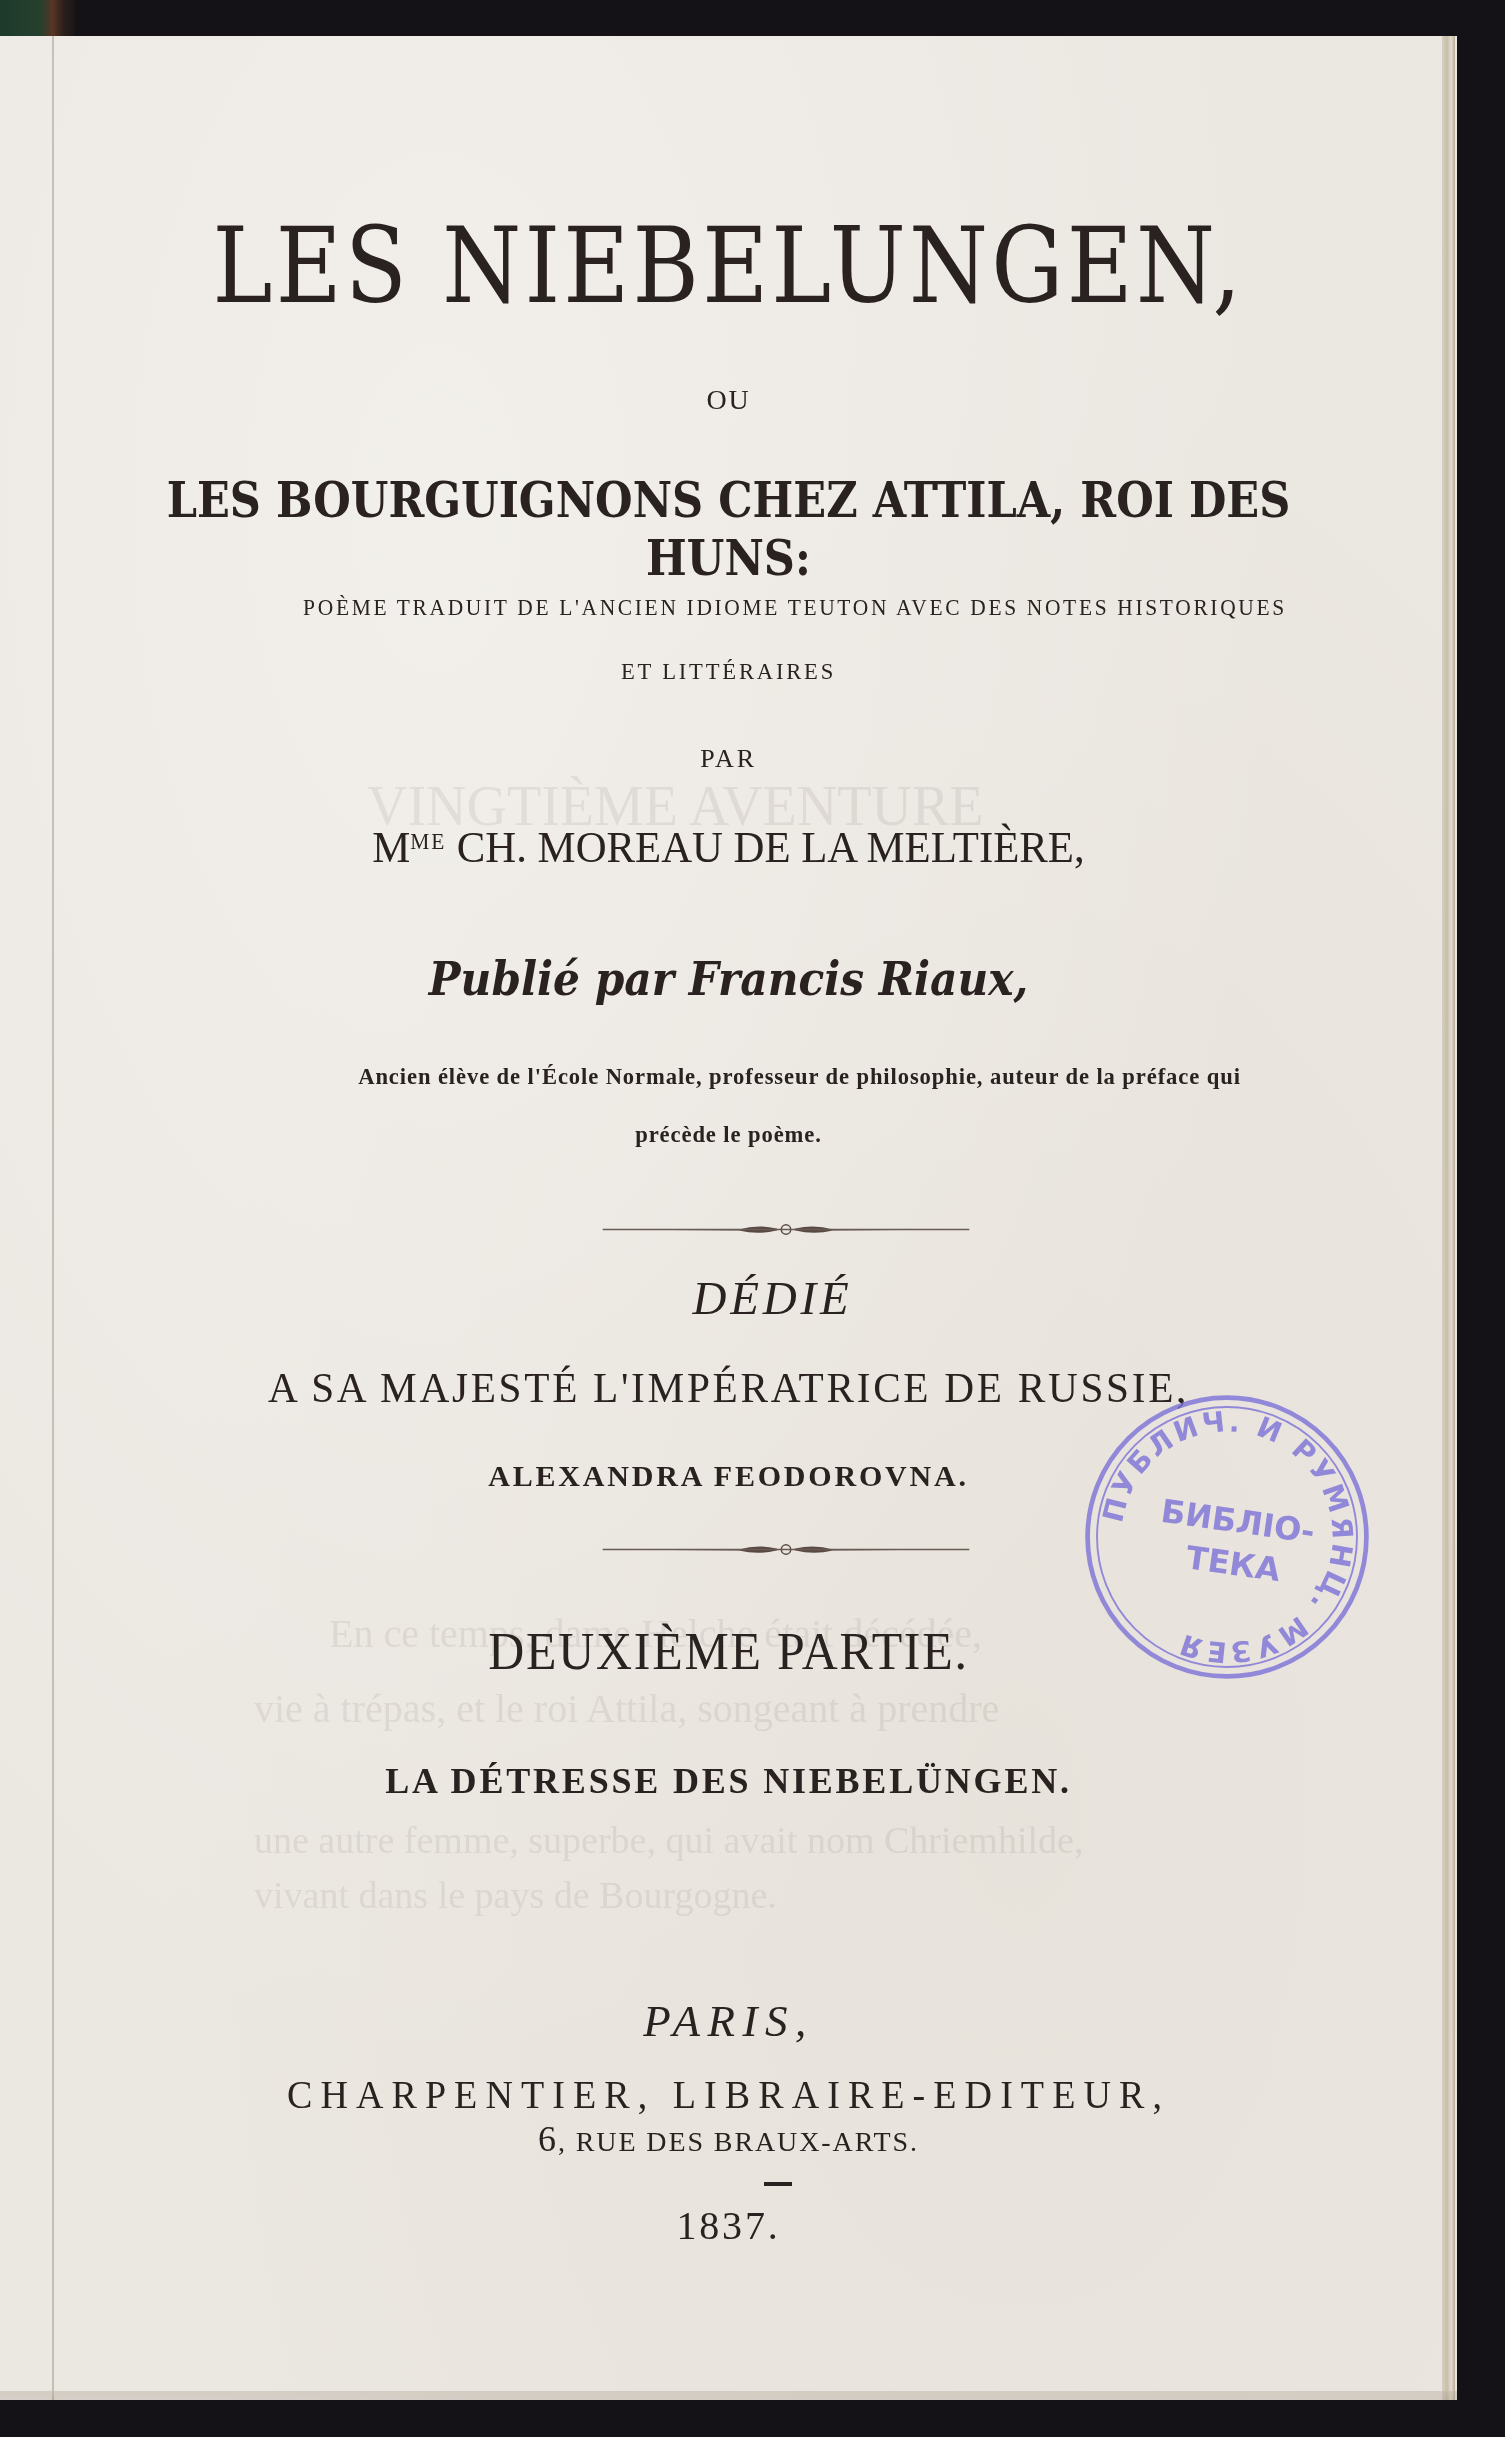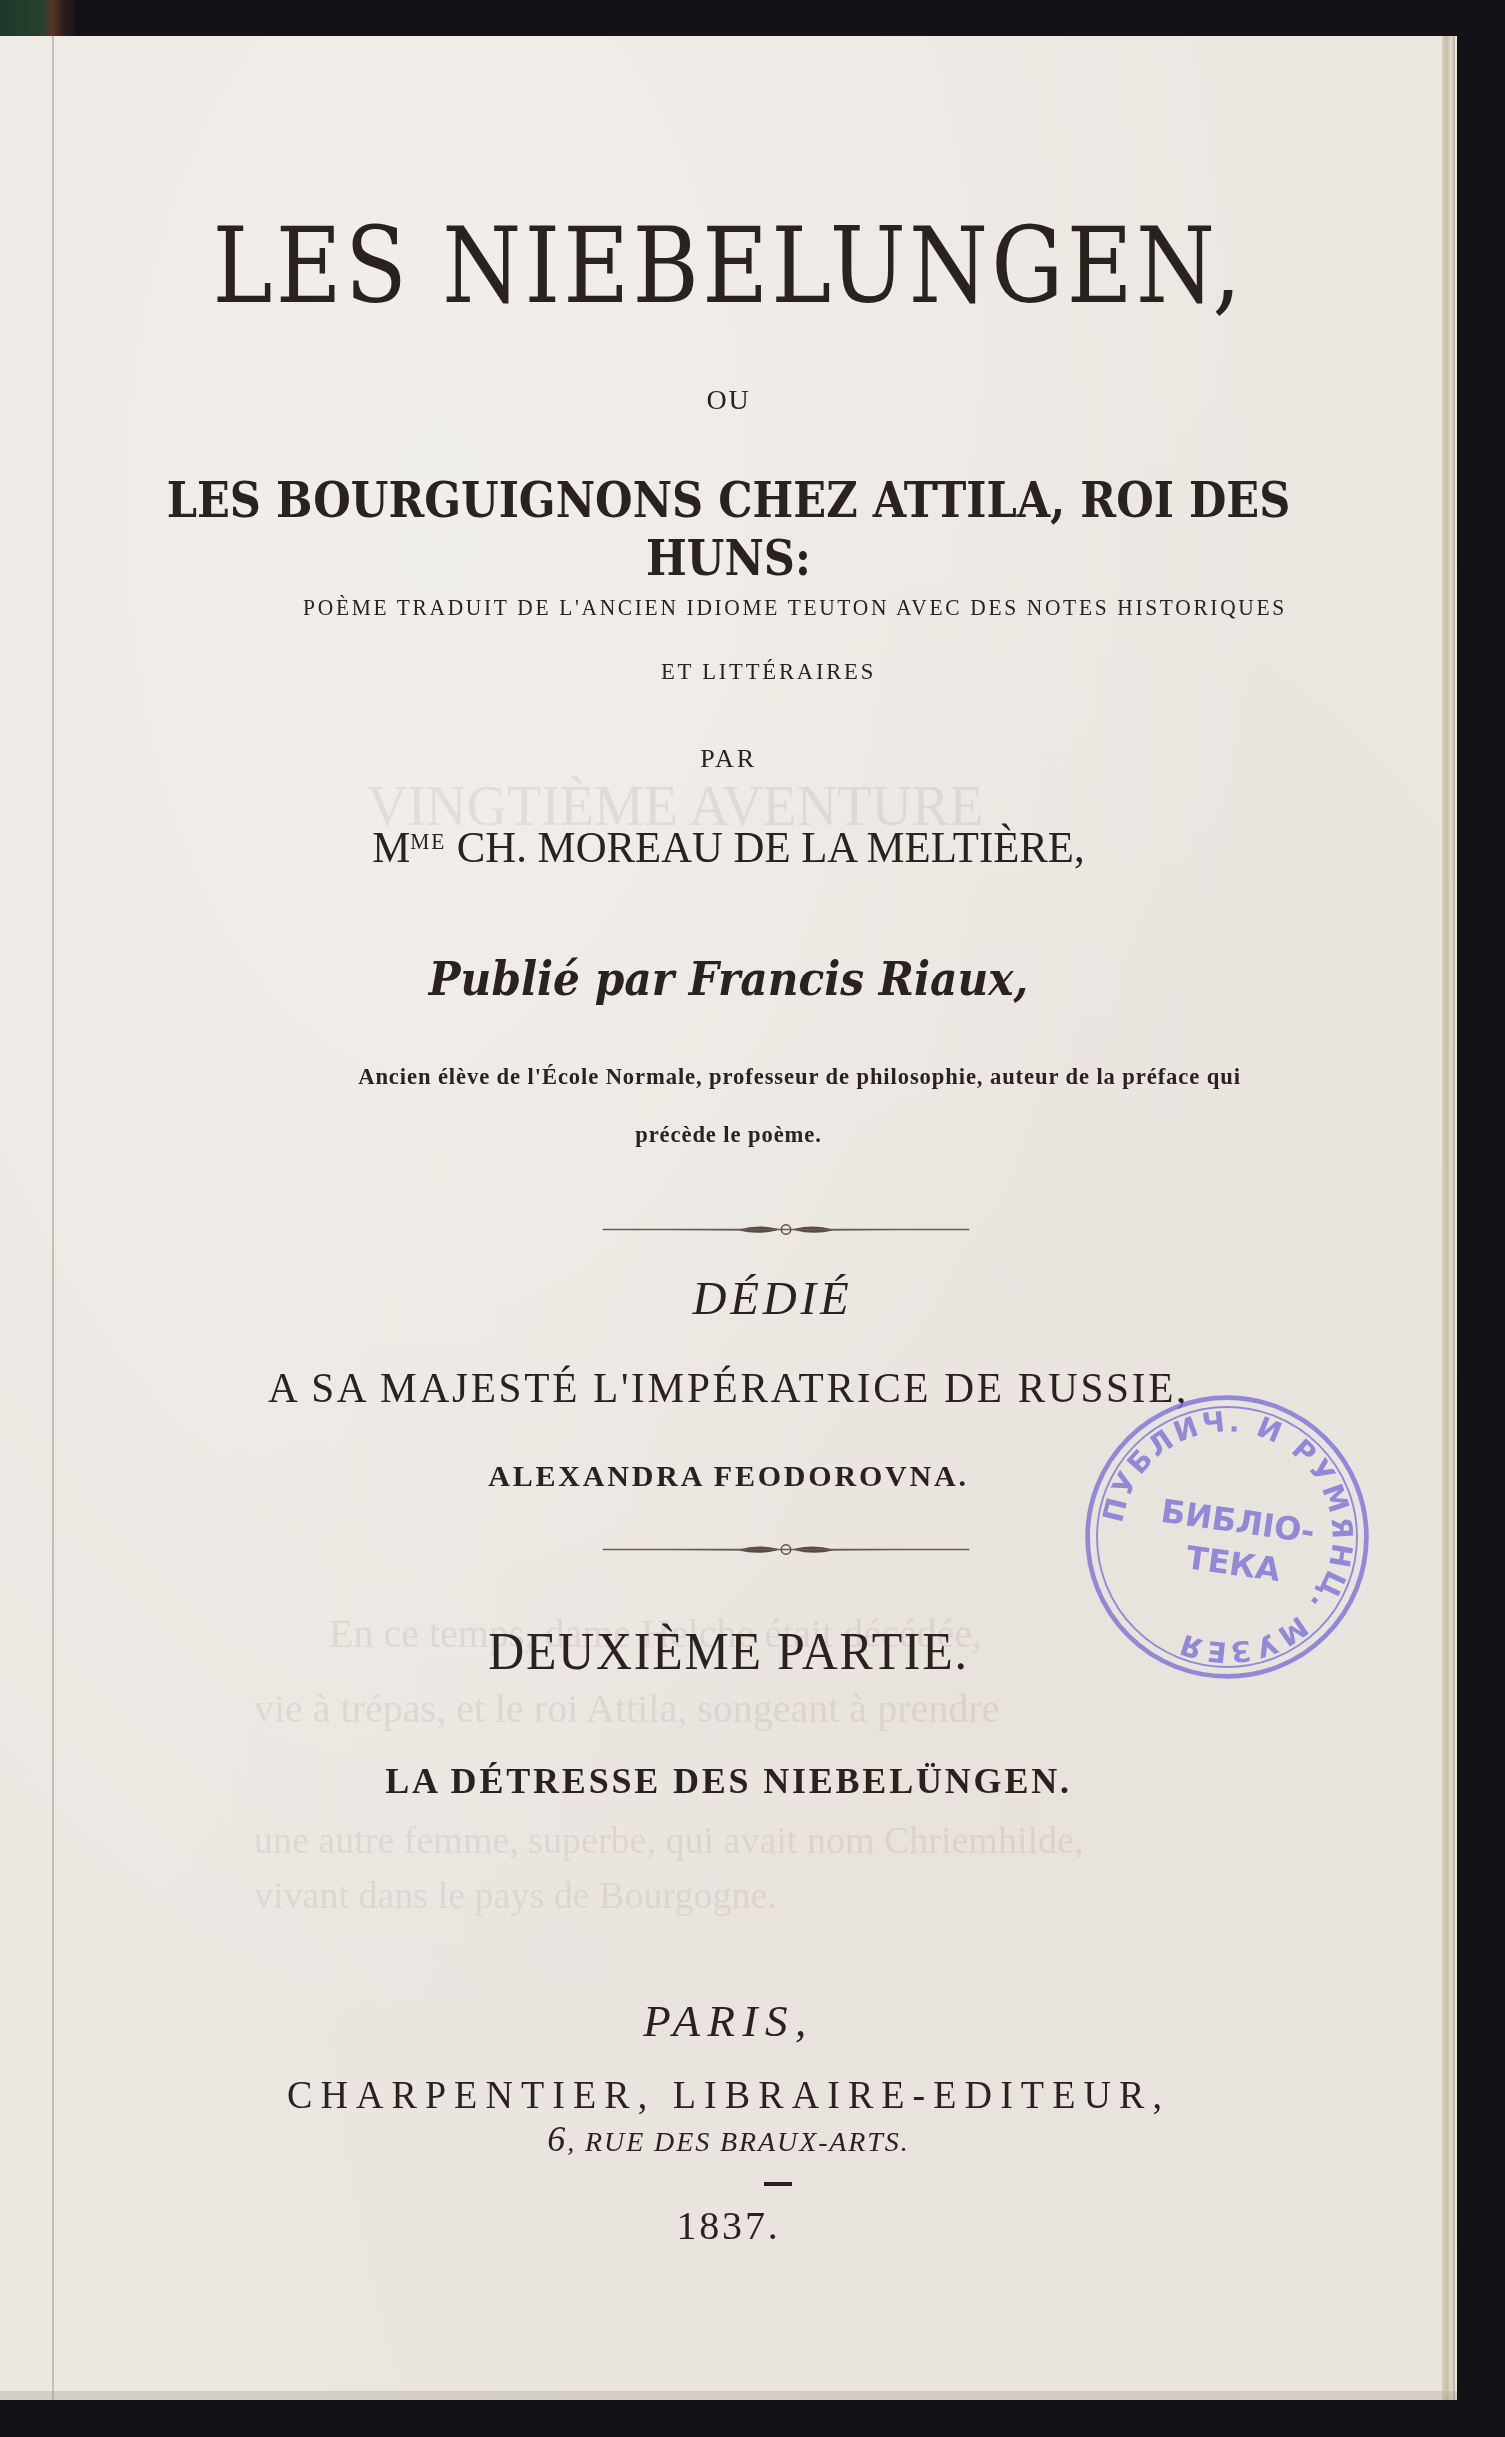--- a/index.html
+++ b/index.html
@@ -39,39 +39,39 @@
     .title {
       top: 205px; font-size: 105px; letter-spacing: 3.8px;
       font-family: "DejaVu Serif", serif; font-weight: normal; transform: scaleX(0.86);
     }
     .ou { top: 384px; font-size: 28px; letter-spacing: 1.9px; }
     .subtitle {
       top: 471px; font-size: 49px; font-weight: bold; letter-spacing: 0px;
       font-family: "DejaVu Serif", serif; transform: scaleX(0.88);
     }
     .desc1 { top: 595px; font-size: 22.6px; letter-spacing: 2.8px; left: 216px; width: 1158px; transform: scaleX(0.95); }
-    .desc2 { top: 659px; font-size: 22.6px; letter-spacing: 2.8px; margin-left: 40px; }
+    .desc2 { top: 659px; font-size: 22.6px; letter-spacing: 2.8px; }
     .par { top: 744px; font-size: 26px; letter-spacing: 2.8px; }
     .author { top: 821px; font-size: 45px; transform: scaleX(0.95); }
     .author sup { font-size: 22.6px; vertical-align: 13px; letter-spacing: 1.9px; }
     .publisher {
       top: 951px; font-size: 47px; font-weight: bold; font-style: italic;
       font-family: "DejaVu Serif", serif; transform: scaleX(0.9);
     }
     .publisher-desc1 { top: 1064px; font-size: 22.6px; font-weight: bold; left: 216px; width: 1167px; letter-spacing: 0.9px; }
     .publisher-desc2 { top: 1122px; font-size: 22.6px; font-weight: bold; letter-spacing: 0.9px; }
     .ornament { position: absolute; left: 598px; width: 376px; height: 19px; }
     .dedie { top: 1271px; font-size: 47px; font-style: italic; letter-spacing: 3.8px; padding-left: 44px; }
     .dedication-line { top: 1363px; font-size: 43px; letter-spacing: 2.8px; transform: scaleX(0.96); }
     .dedication-name { top: 1459px; font-size: 30px; font-weight: bold; letter-spacing: 2.8px; }
     .part { top: 1621px; font-size: 53px; letter-spacing: 1.9px; transform: scaleX(0.94); }
     .part-title { top: 1760px; font-size: 36px; font-weight: bold; letter-spacing: 2.8px; }
     .city { top: 1995px; font-size: 45px; font-style: italic; letter-spacing: 7.5px; }
     .imprint { top: 2071px; font-size: 40px; letter-spacing: 8.5px; transform: scaleX(0.95); }
-    .address { top: 2118px; font-size: 28px; letter-spacing: 1.9px; font-style: italic; }
+    .address { top: 2118px; font-size: 28px; letter-spacing: 1.9px; }
     .address .num { font-size: 36px; }
     .rule { position: absolute; left: 764px; top: 2182px; width: 28px; height: 3.8px; background: #2a2220; }
     .year { top: 2202px; font-size: 40px; letter-spacing: 2.8px; }
     .stamp {
       position: absolute; left: 1081px; top: 1391px; width: 292px; height: 292px;
       color: #7a6fd8; opacity: 0.78;
     }
     .stamp svg { width: 100%; height: 100%; }
   </style>
 </head>

